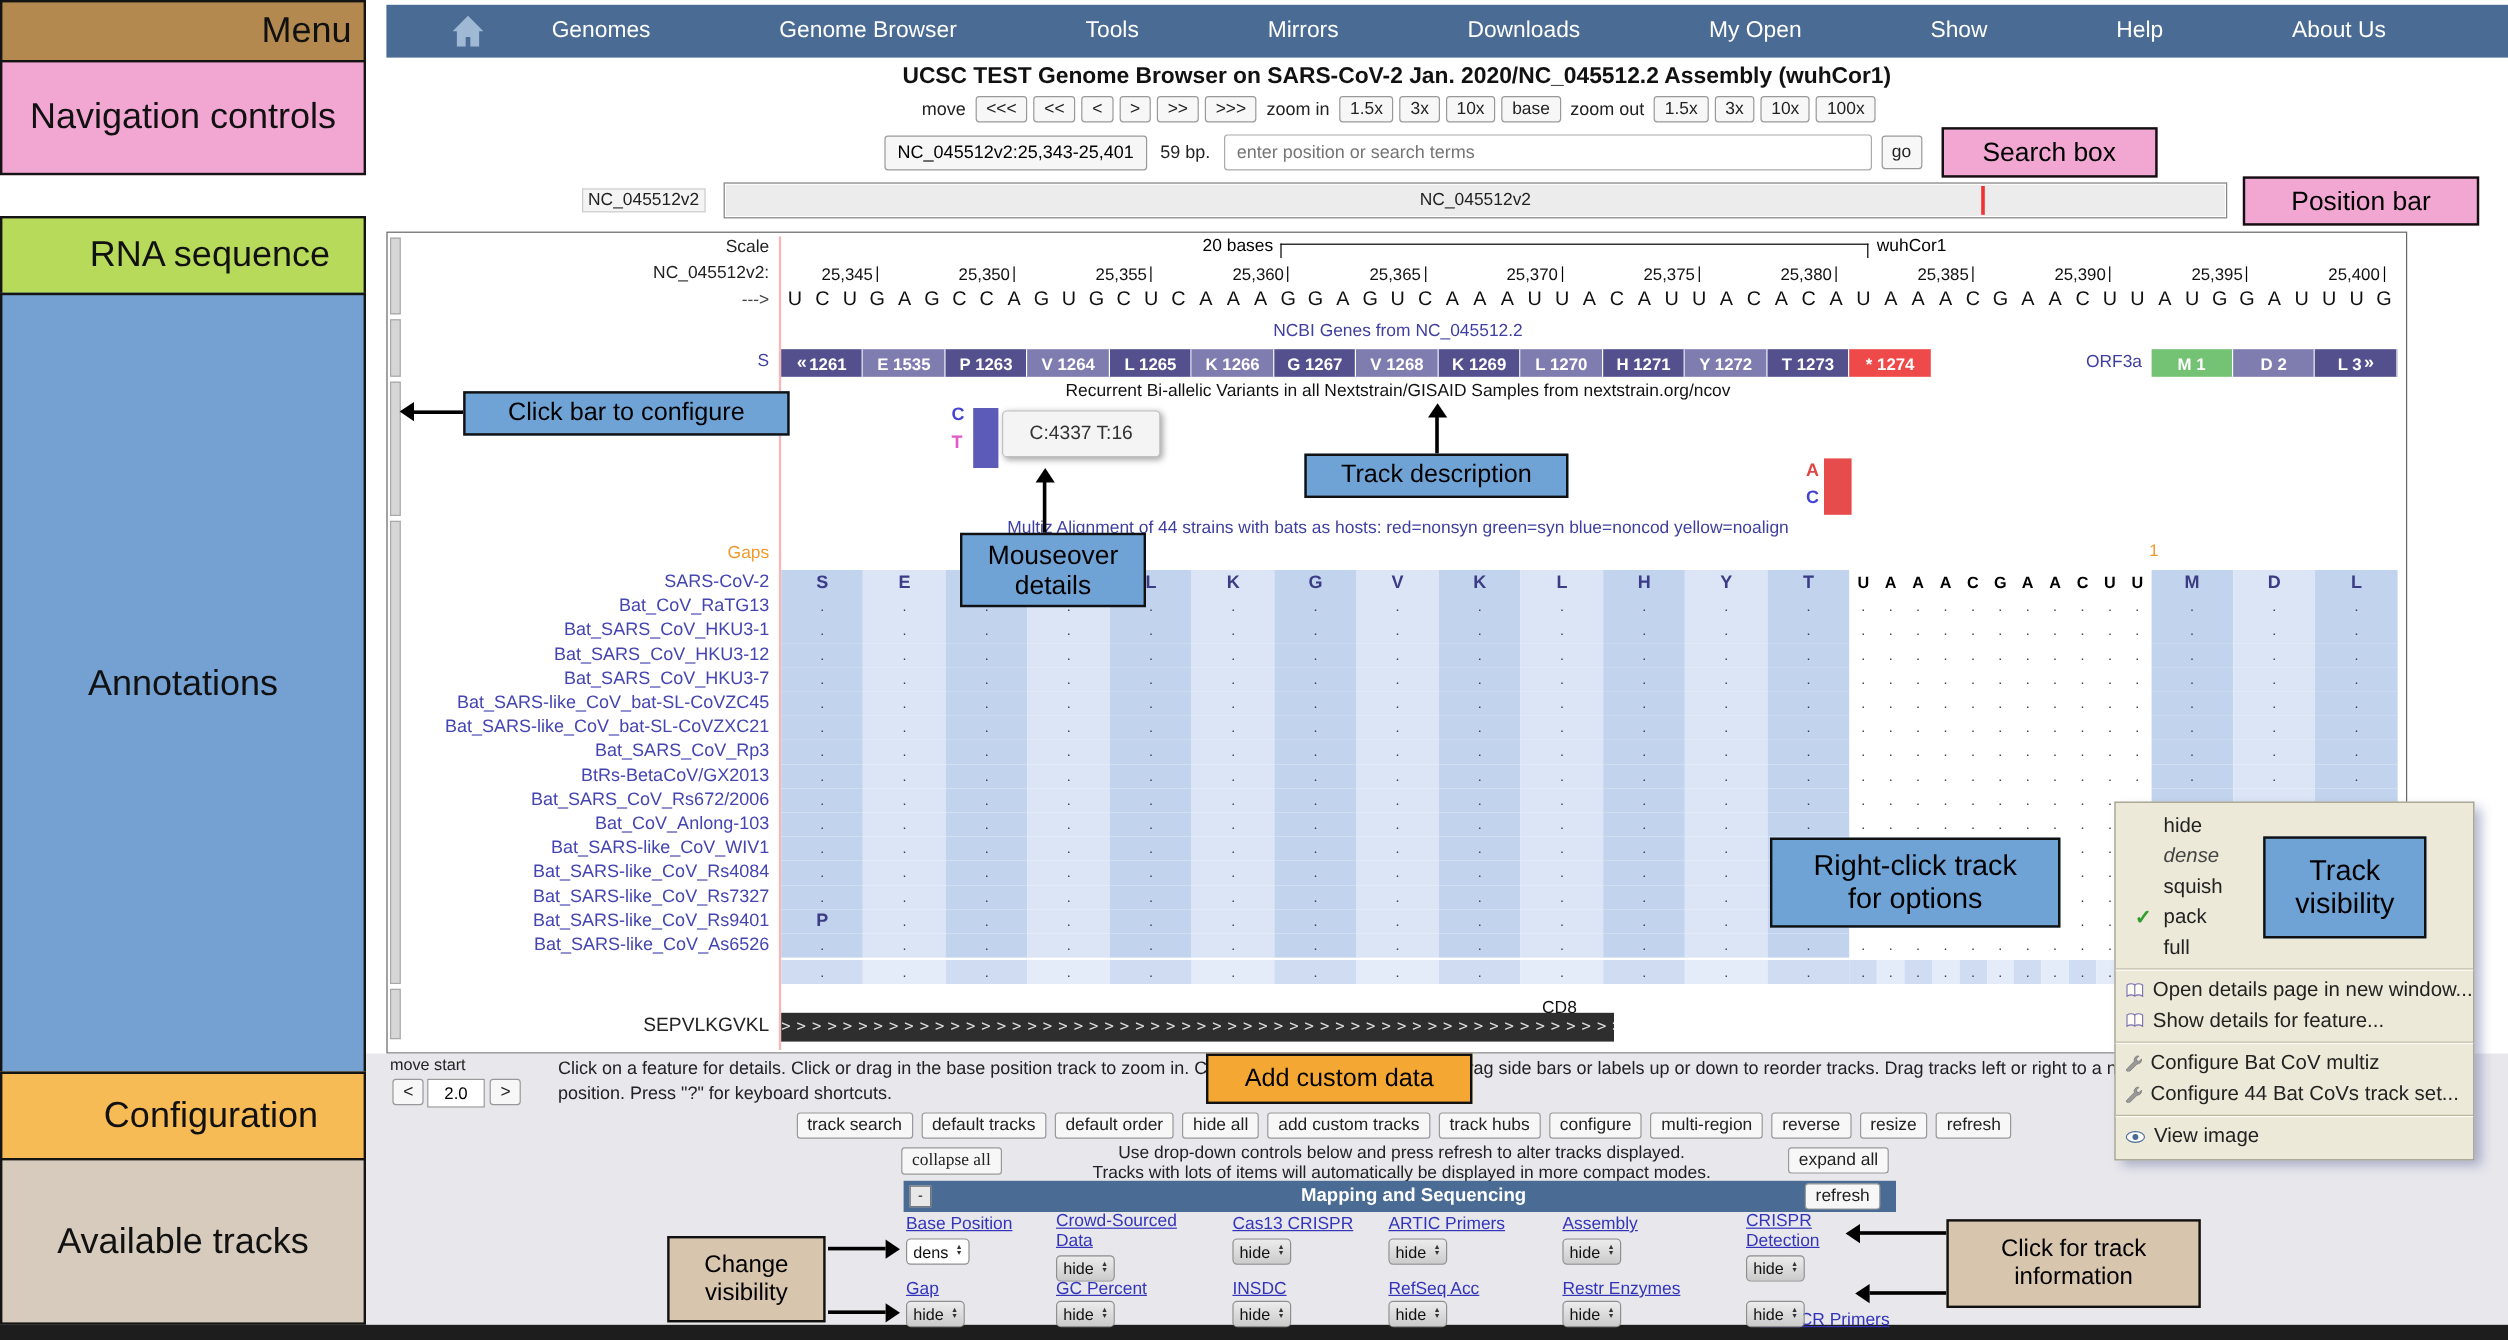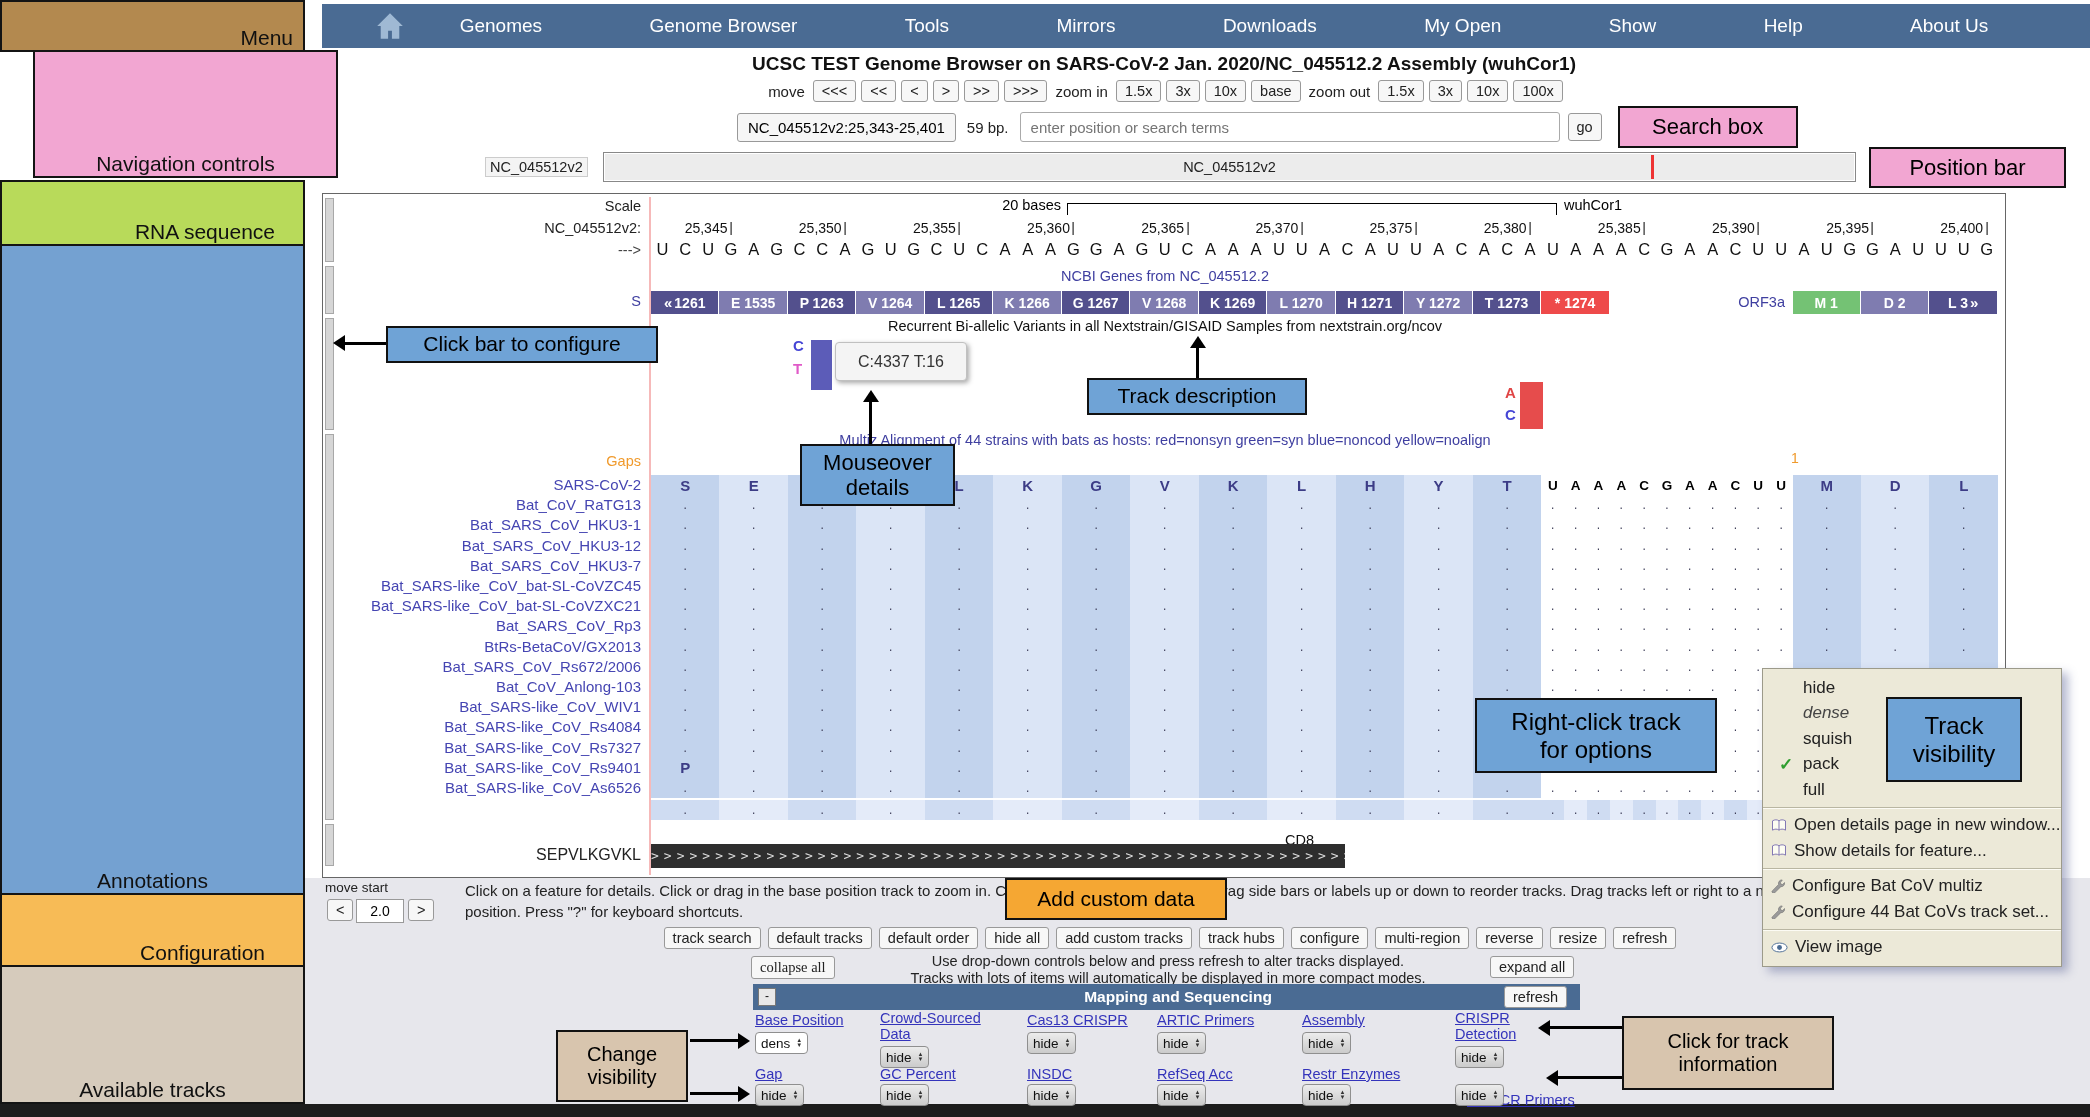--- a/index.html
+++ b/index.html
@@ -1,21 +1,21 @@
 <!DOCTYPE html>
 <html><head>
 <meta charset="utf-8">
 <style>
   html,body{margin:0;padding:0;background:#fff;}
   #page{position:relative;width:2090px;height:1117px;overflow:hidden;background:#fff;
         font-family:"Liberation Sans",sans-serif;-webkit-font-smoothing:antialiased;}
   .abs{position:absolute;}
   
   .sb{position:absolute;left:0;width:305px;border:2px solid #141414;box-sizing:border-box;
-      display:flex;align-items:flex-end;font-size:21px;color:#111;}
+      display:flex;align-items:center;font-size:30px;color:#111;}
   .sb span{width:100%;}
   
   #navbar{position:absolute;left:322px;top:4px;width:1768px;height:44px;background:#4a6b93;
           display:flex;align-items:center;padding:0 48px 0 52px;box-sizing:border-box;
           justify-content:space-between;}
   .nav-item{color:#fff;font-size:19px;cursor:pointer;white-space:nowrap;}
   
   #title{position:absolute;left:322px;top:53px;width:1684px;text-align:center;
          font-size:19px;font-weight:bold;color:#111;}
   #moverow{position:absolute;left:322px;top:80px;width:1684px;display:flex;justify-content:center;
@@ -113,21 +113,21 @@
   #blackstrip{position:absolute;left:0;top:1104px;width:2090px;height:13px;background:#1d1d1d;}
 </style>
 </head>
 <body>
 
 <div id="page">
 
   <div class="sb" style="top:0;height:52px;background:#b3894f;">
       <span style="text-align:right;padding-right:10px;">Menu</span>
     </div>
-  <div class="sb" style="top:50px;height:128px;background:#f2a6d2;margin-left:33px;">
+  <div class="sb" style="top:50px;height:96px;background:#f2a6d2;">
       <span style="text-align:center;">Navigation controls</span>
     </div>
   <div class="sb" style="top:180px;height:66px;background:#b8da5a;">
       <span style="text-align:right;padding-right:28px;">RNA sequence</span>
     </div>
   <div class="sb" style="top:244px;height:651px;background:#74a1d1;">
       <span style="text-align:center;">Annotations</span>
     </div>
   <div class="sb" style="top:893px;height:74px;background:#f7bb56;">
       <span style="text-align:right;padding-right:38px;">Configuration</span>

